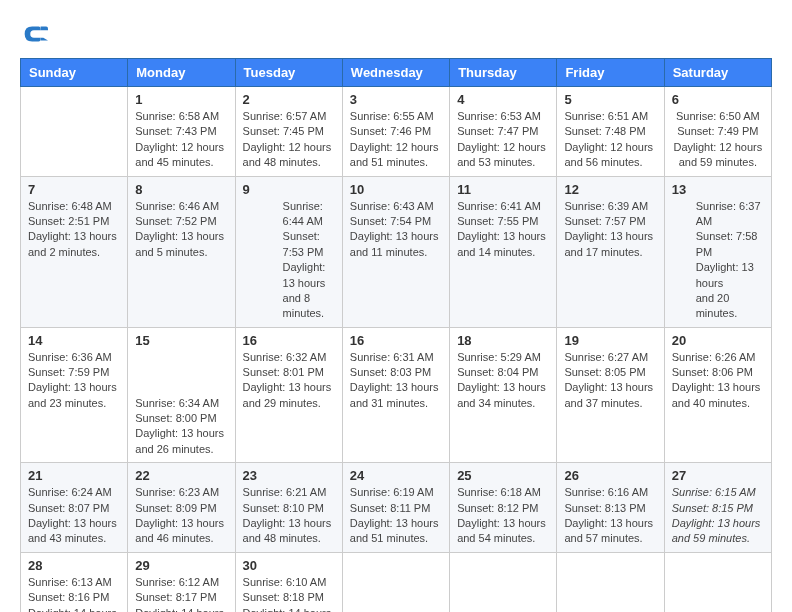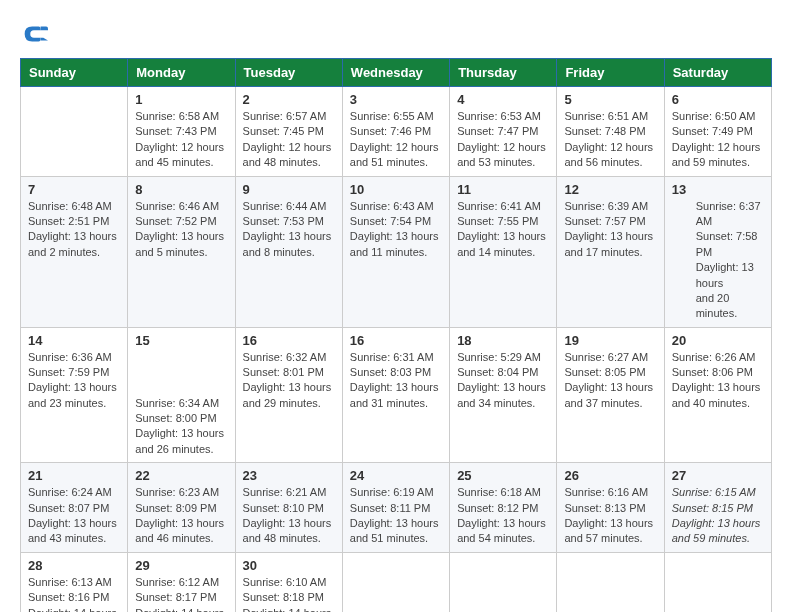--- a/index.html
+++ b/index.html
@@ -45,21 +45,21 @@
     .location {
       font-size: 14px;
       color: #555;
     }
     .calendar {
       width: 100%;
       border-collapse: collapse;
       border: 1px solid #ccc;
     }
     .calendar th {
-      background: #15803d;
+      background: #3b82f6;
       color: #fff;
       text-align: left;
       padding: 6px 8px;
       font-size: 13px;
       border: 1px solid #2a6aaa;
     }
     .calendar td {
       vertical-align: top;
       padding: 5px 7px;
       border: 1px solid #ccc;
@@ -153,21 +153,21 @@
         </td>
         <td>
           <span class="day-number">5</span>
           <div class="day-info" style="white-space: pre-line;">Sunrise: 6:51 AM
 Sunset: 7:48 PM
 Daylight: 12 hours
 and 56 minutes.</div>
         </td>
         <td>
           <span class="day-number">6</span>
-          <div class="day-info" style="white-space: pre-line;">Sunrise: 6:50 AM
+          <div class="day-info" style="white-space: pre-line; text-align: center;">Sunrise: 6:50 AM
 Sunset: 7:49 PM
 Daylight: 12 hours
 and 59 minutes.</div>
         </td>
       </tr>
       <tr>
         <td>
           <span class="day-number">7</span>
           <div class="day-info" style="white-space: pre-line;">Sunrise: 6:48 AM
 Sunset: 2:51 PM
@@ -176,21 +176,21 @@
         </td>
         <td>
           <span class="day-number">8</span>
           <div class="day-info" style="white-space: pre-line;">Sunrise: 6:46 AM
 Sunset: 7:52 PM
 Daylight: 13 hours
 and 5 minutes.</div>
         </td>
         <td>
           <span class="day-number">9</span>
-          <div class="day-info" style="white-space: pre-line;">Sunrise: 6:44 AM
+          <div class="day-info" style="white-space: pre-line; margin-left: 40px;">Sunrise: 6:44 AM
 Sunset: 7:53 PM
 Daylight: 13 hours
 and 8 minutes.</div>
         </td>
         <td>
           <span class="day-number">10</span>
           <div class="day-info" style="white-space: pre-line;">Sunrise: 6:43 AM
 Sunset: 7:54 PM
 Daylight: 13 hours
 and 11 minutes.</div>

